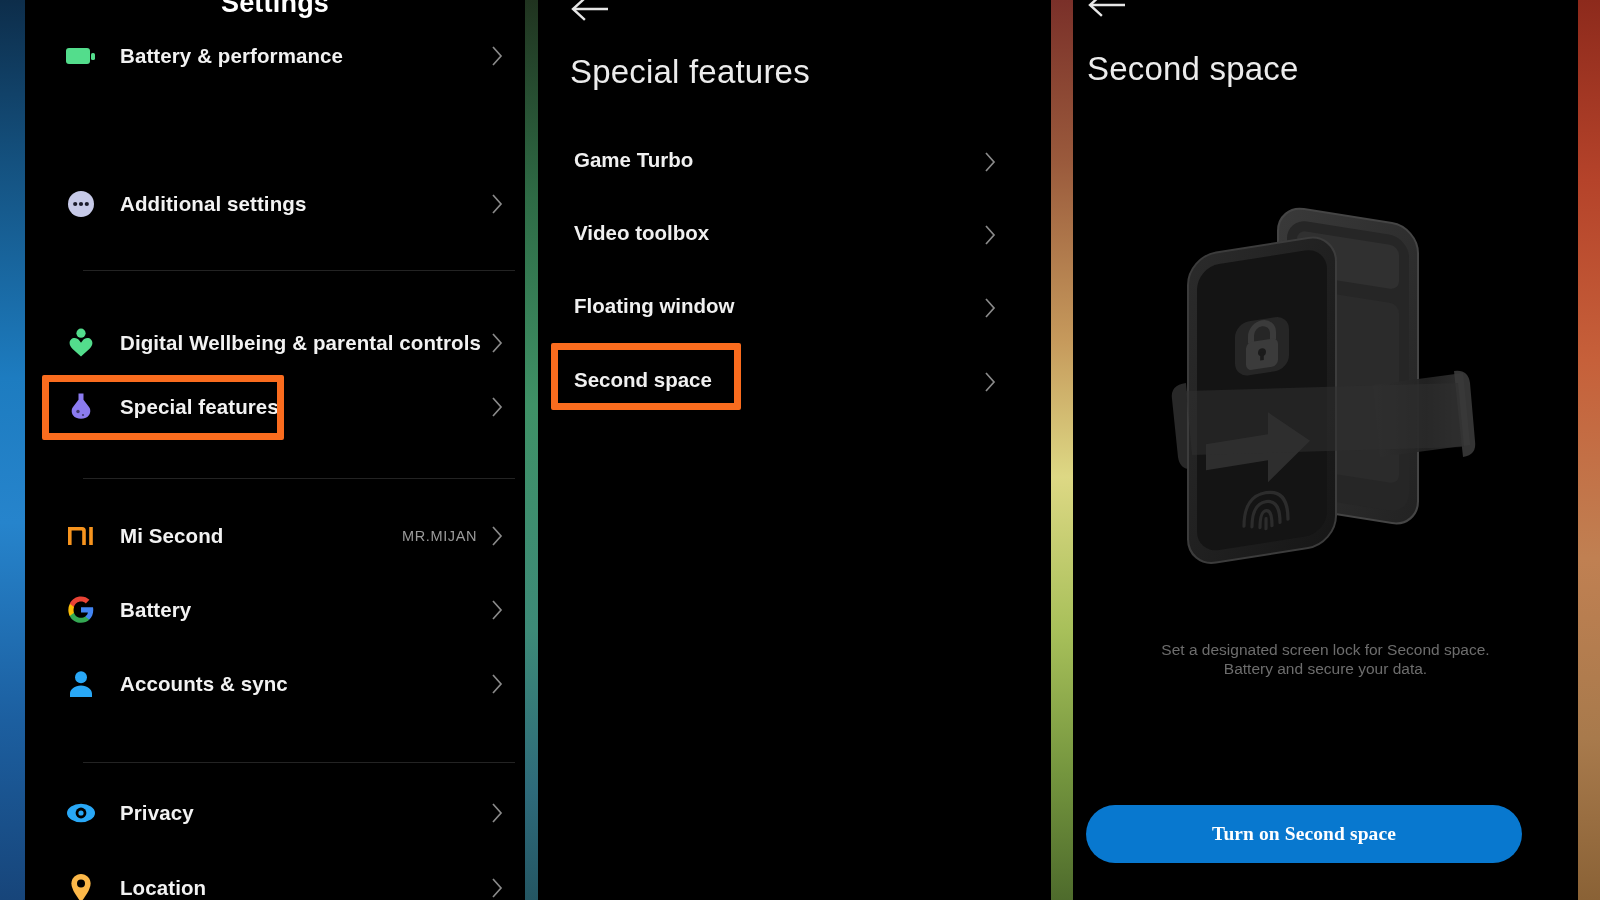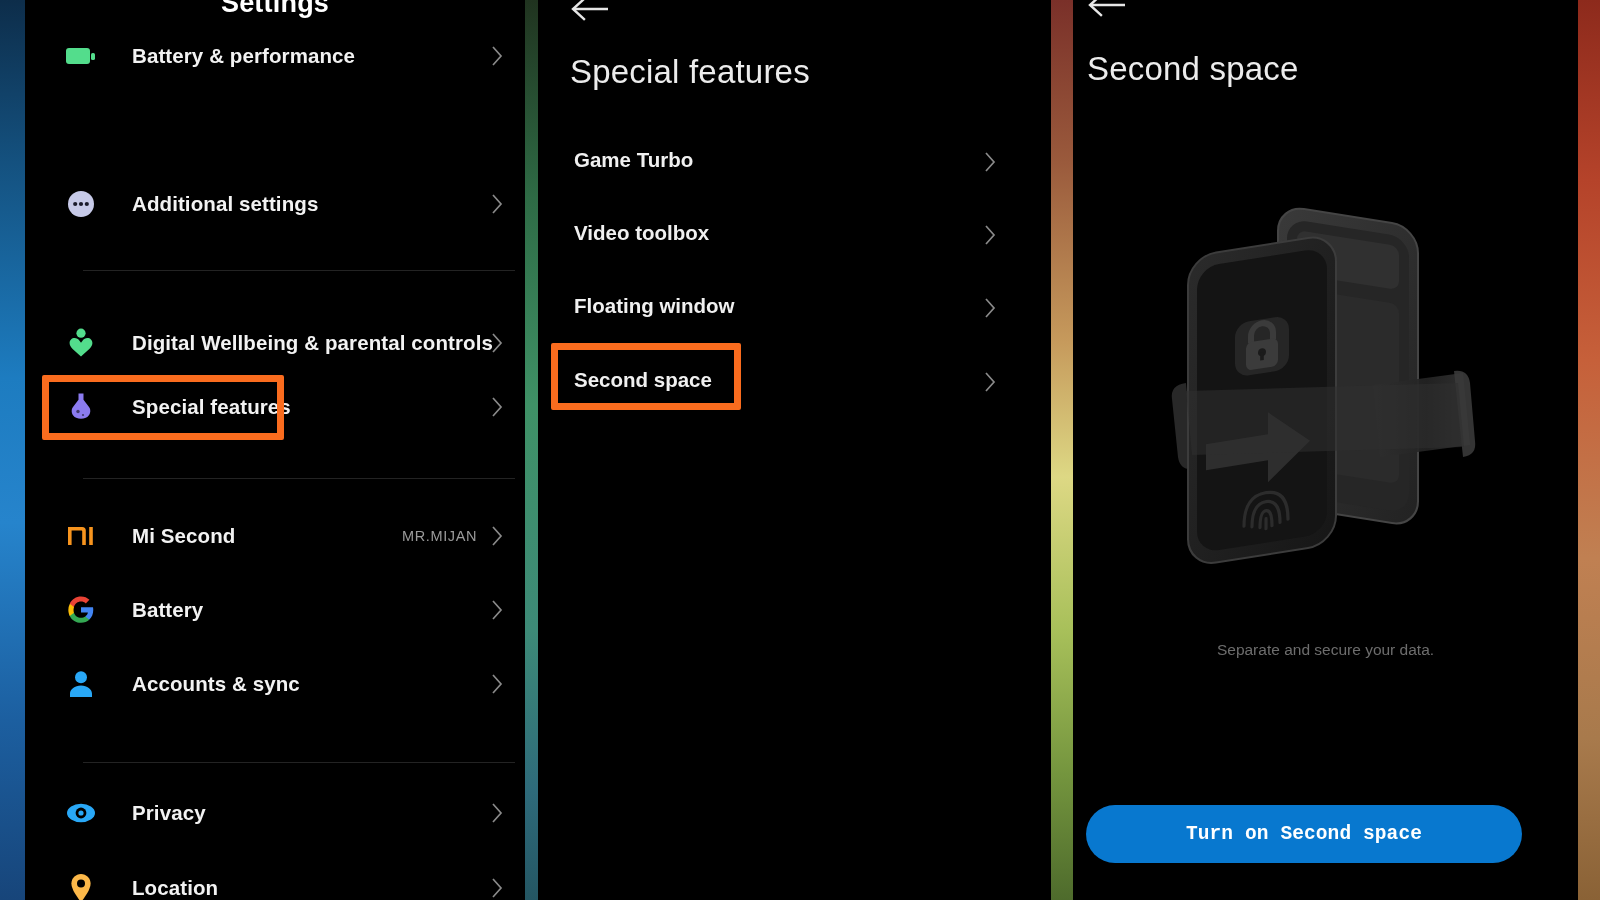--- a/index.html
+++ b/index.html
@@ -26,21 +26,21 @@
   #panel-second   { left:1073px; width:505px; }
 
   
   #settings-title {
     position:absolute; top:-12px; left:0; width:500px; text-align:center;
     color:#fff; font-size:27px; font-weight:bold; letter-spacing:.2px;
   }
 
   .s-item { position:absolute; left:0; width:500px; height:56px; display:flex; align-items:center; }
   .s-icon { width:46px; margin-left:33px; display:flex; align-items:center; justify-content:center; }
-  .s-label { color:#f2f2f2; font-size:20.5px; font-weight:bold; letter-spacing:.1px; margin-left:28px; white-space:nowrap; }
+  .s-label { color:#f2f2f2; font-size:20.5px; font-weight:bold; letter-spacing:.1px; margin-left:16px; white-space:nowrap; }
   .s-value { position:absolute; right:48px; color:#9a9a9a; font-size:14.5px; letter-spacing:.6px; }
   .s-chev  { position:absolute; right:22px; color:#8a8a8a; }
 
   .sep { position:absolute; left:58px; width:432px; height:1px; background:#232323; }
 
   
   .chev { width:11px; height:20px; display:block; }
   .chev svg { display:block; }
 
   
@@ -59,21 +59,21 @@
     font-size:33px; font-weight:300; letter-spacing:.2px;
   }
   #illustration { position:absolute; left:85px; top:195px; width:340px; height:430px; }
   #second-desc {
     position:absolute; left:0; top:640px; width:505px; text-align:center;
     color:#6d6d6d; font-size:15.5px; line-height:19px;
   }
   #turn-on-btn {
     position:absolute; left:13px; top:805px; width:436px; height:58px;
     border-radius:29px; background:#0878cf; border:none;
-    color:#fff; font-size:19.5px; font-weight:bold; font-family:Liberation Mono, monospace;
+    color:#fff; font-size:19.5px; font-weight:bold; font-family:Liberation Serif, serif;
     cursor:pointer; letter-spacing:.1px;
   }
 
   
   .hl-box { position:absolute; border:7px solid #fa6c1e; border-radius:2px; pointer-events:none; }
   #highlight-special-features { left:42px;  top:375px; width:242px; height:65px; }
   #highlight-second-space     { left:13px;  top:343px; width:190px; height:67px; }
 </style>
 </head>
 <body>
@@ -378,21 +378,22 @@
             <path d="M20 38 q0 -16 6 -16 q6 0 6 16"></path>
             <path d="M26 40 v-10"></path>
           </g>
         </g>
 
         <path d="M28 196 L300 188 L306 252 L34 260 Z" fill="#2f2f2f" opacity=".55"></path>
       </svg>
     </div>
 
     <div id="second-desc">
-      <div>Separate and secure your data.</div>
+      <div>Set a designated screen lock for Second space.</div>
+      <div>Battery and secure your data.</div>
     </div>
 
     <button id="turn-on-btn">Turn on Second space</button>
 
   </div>
 
   <div class="hl-box" id="highlight-special-features"></div>
 
 </div>
 

